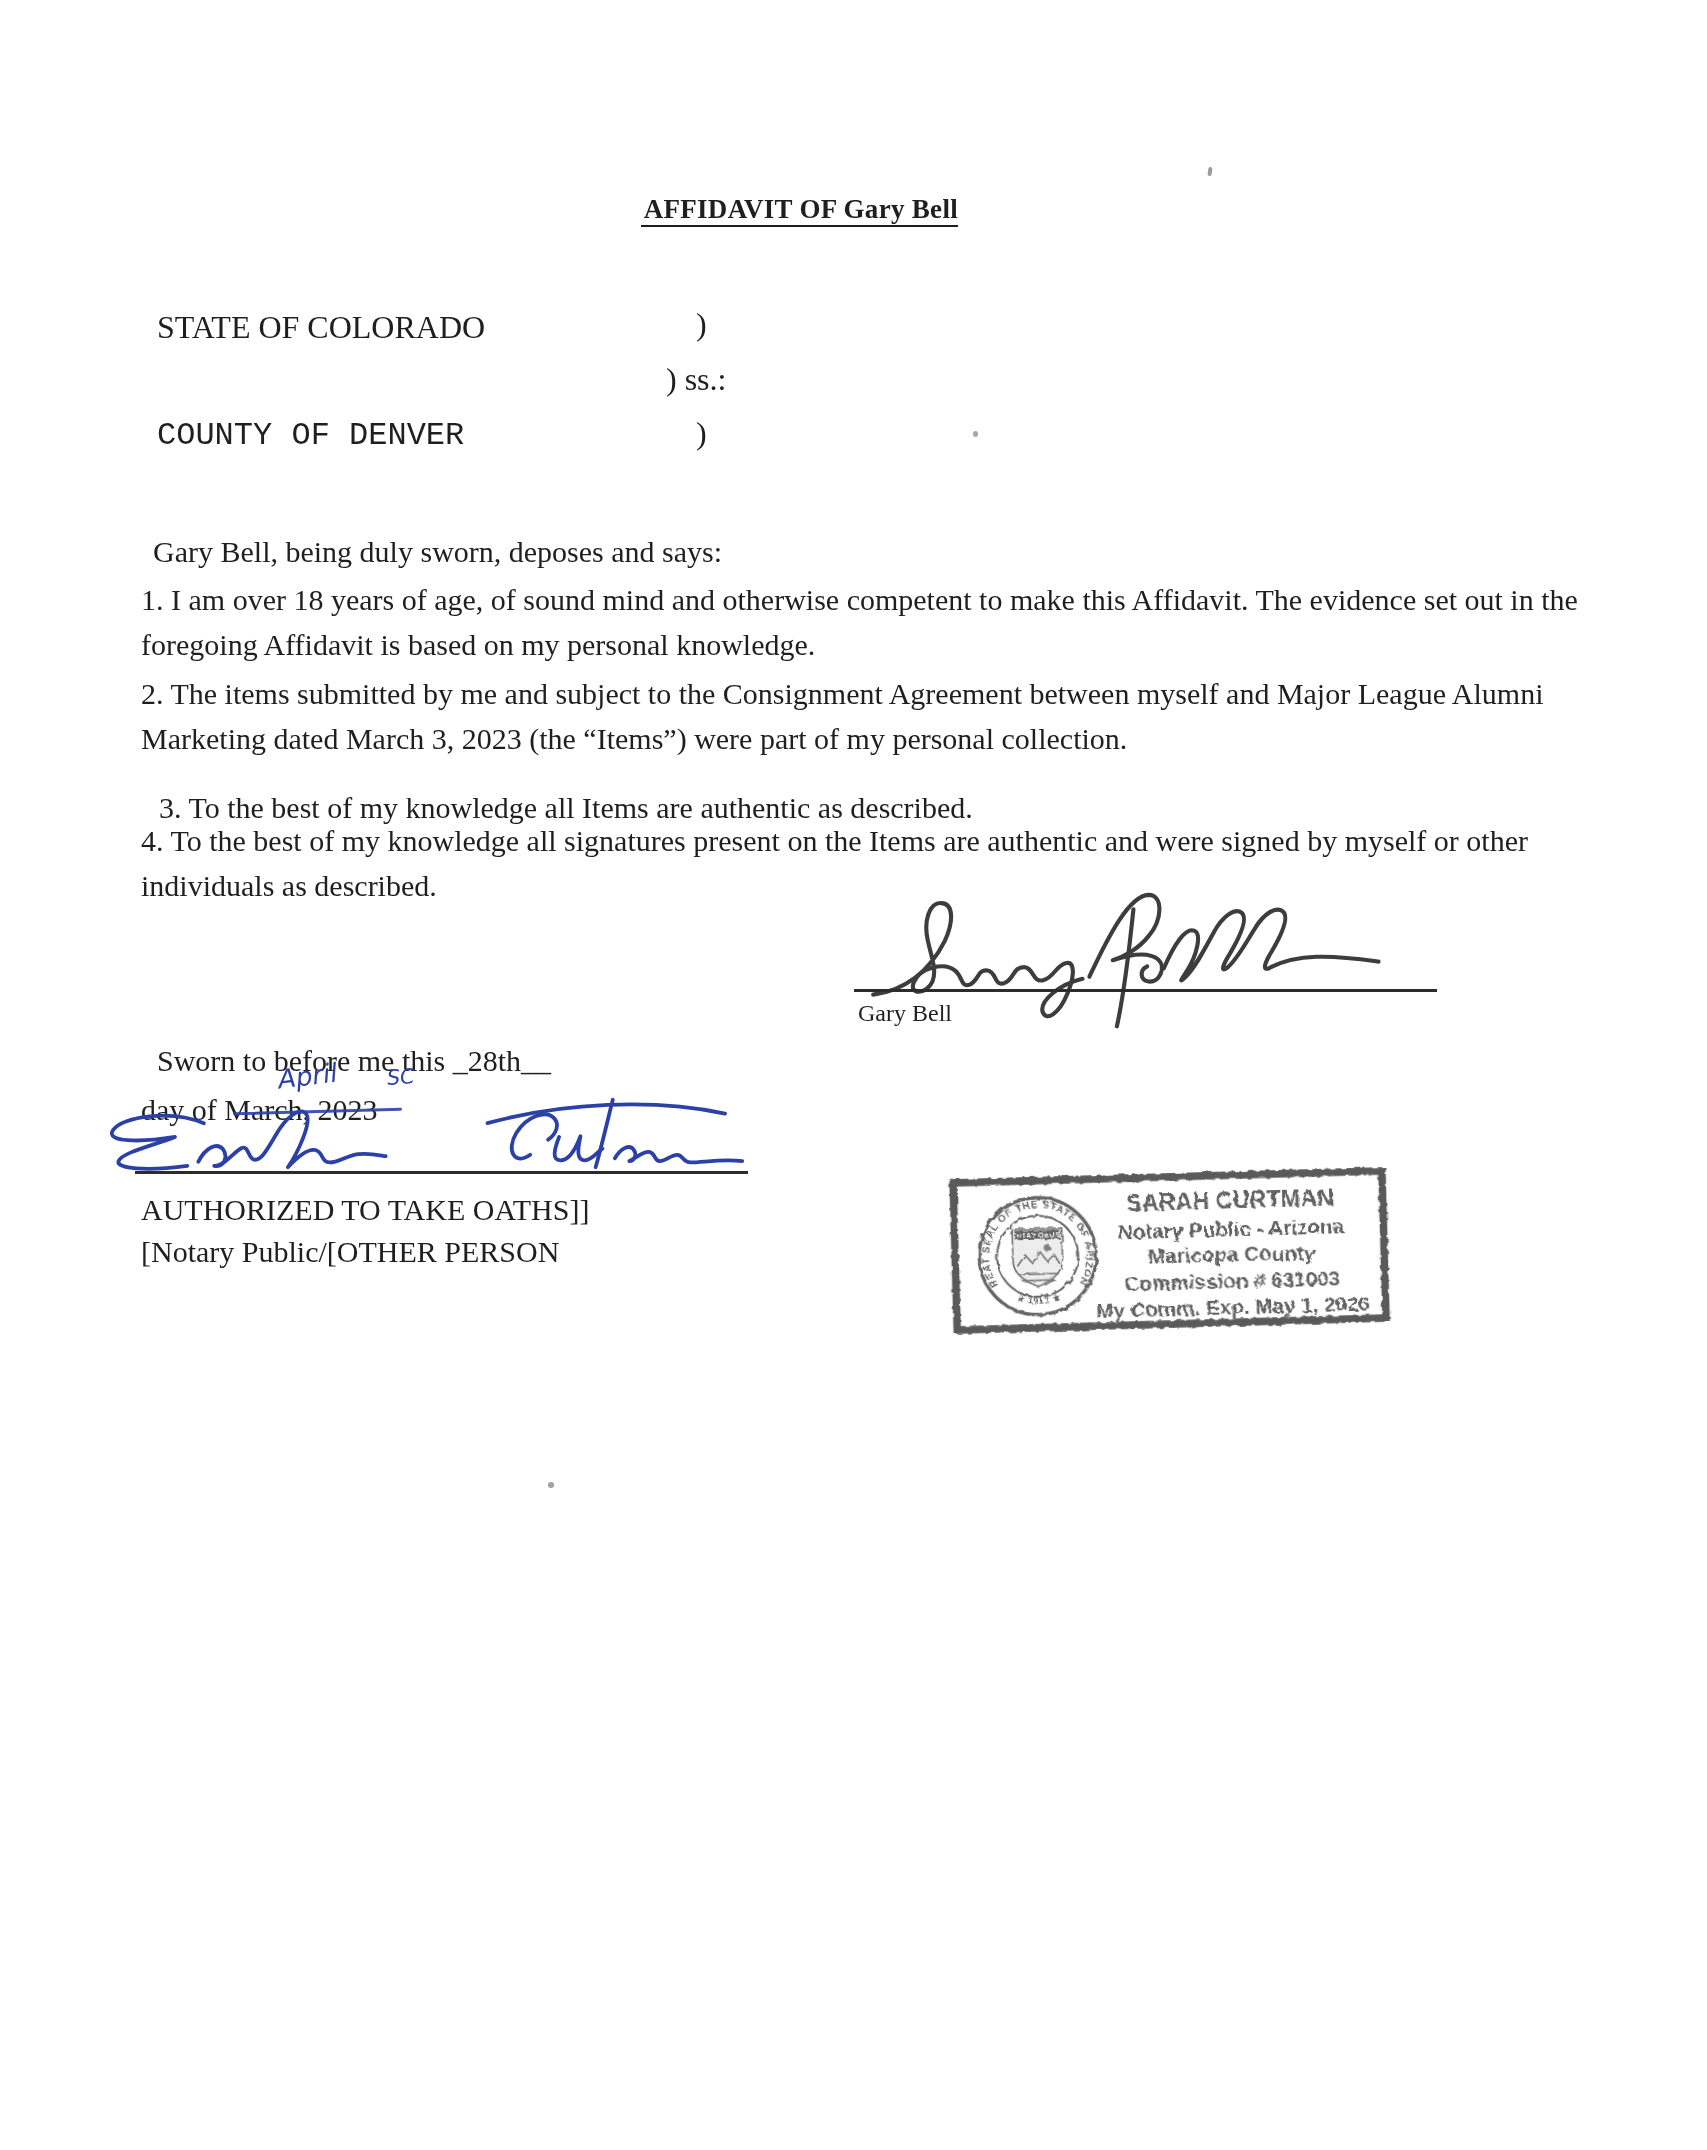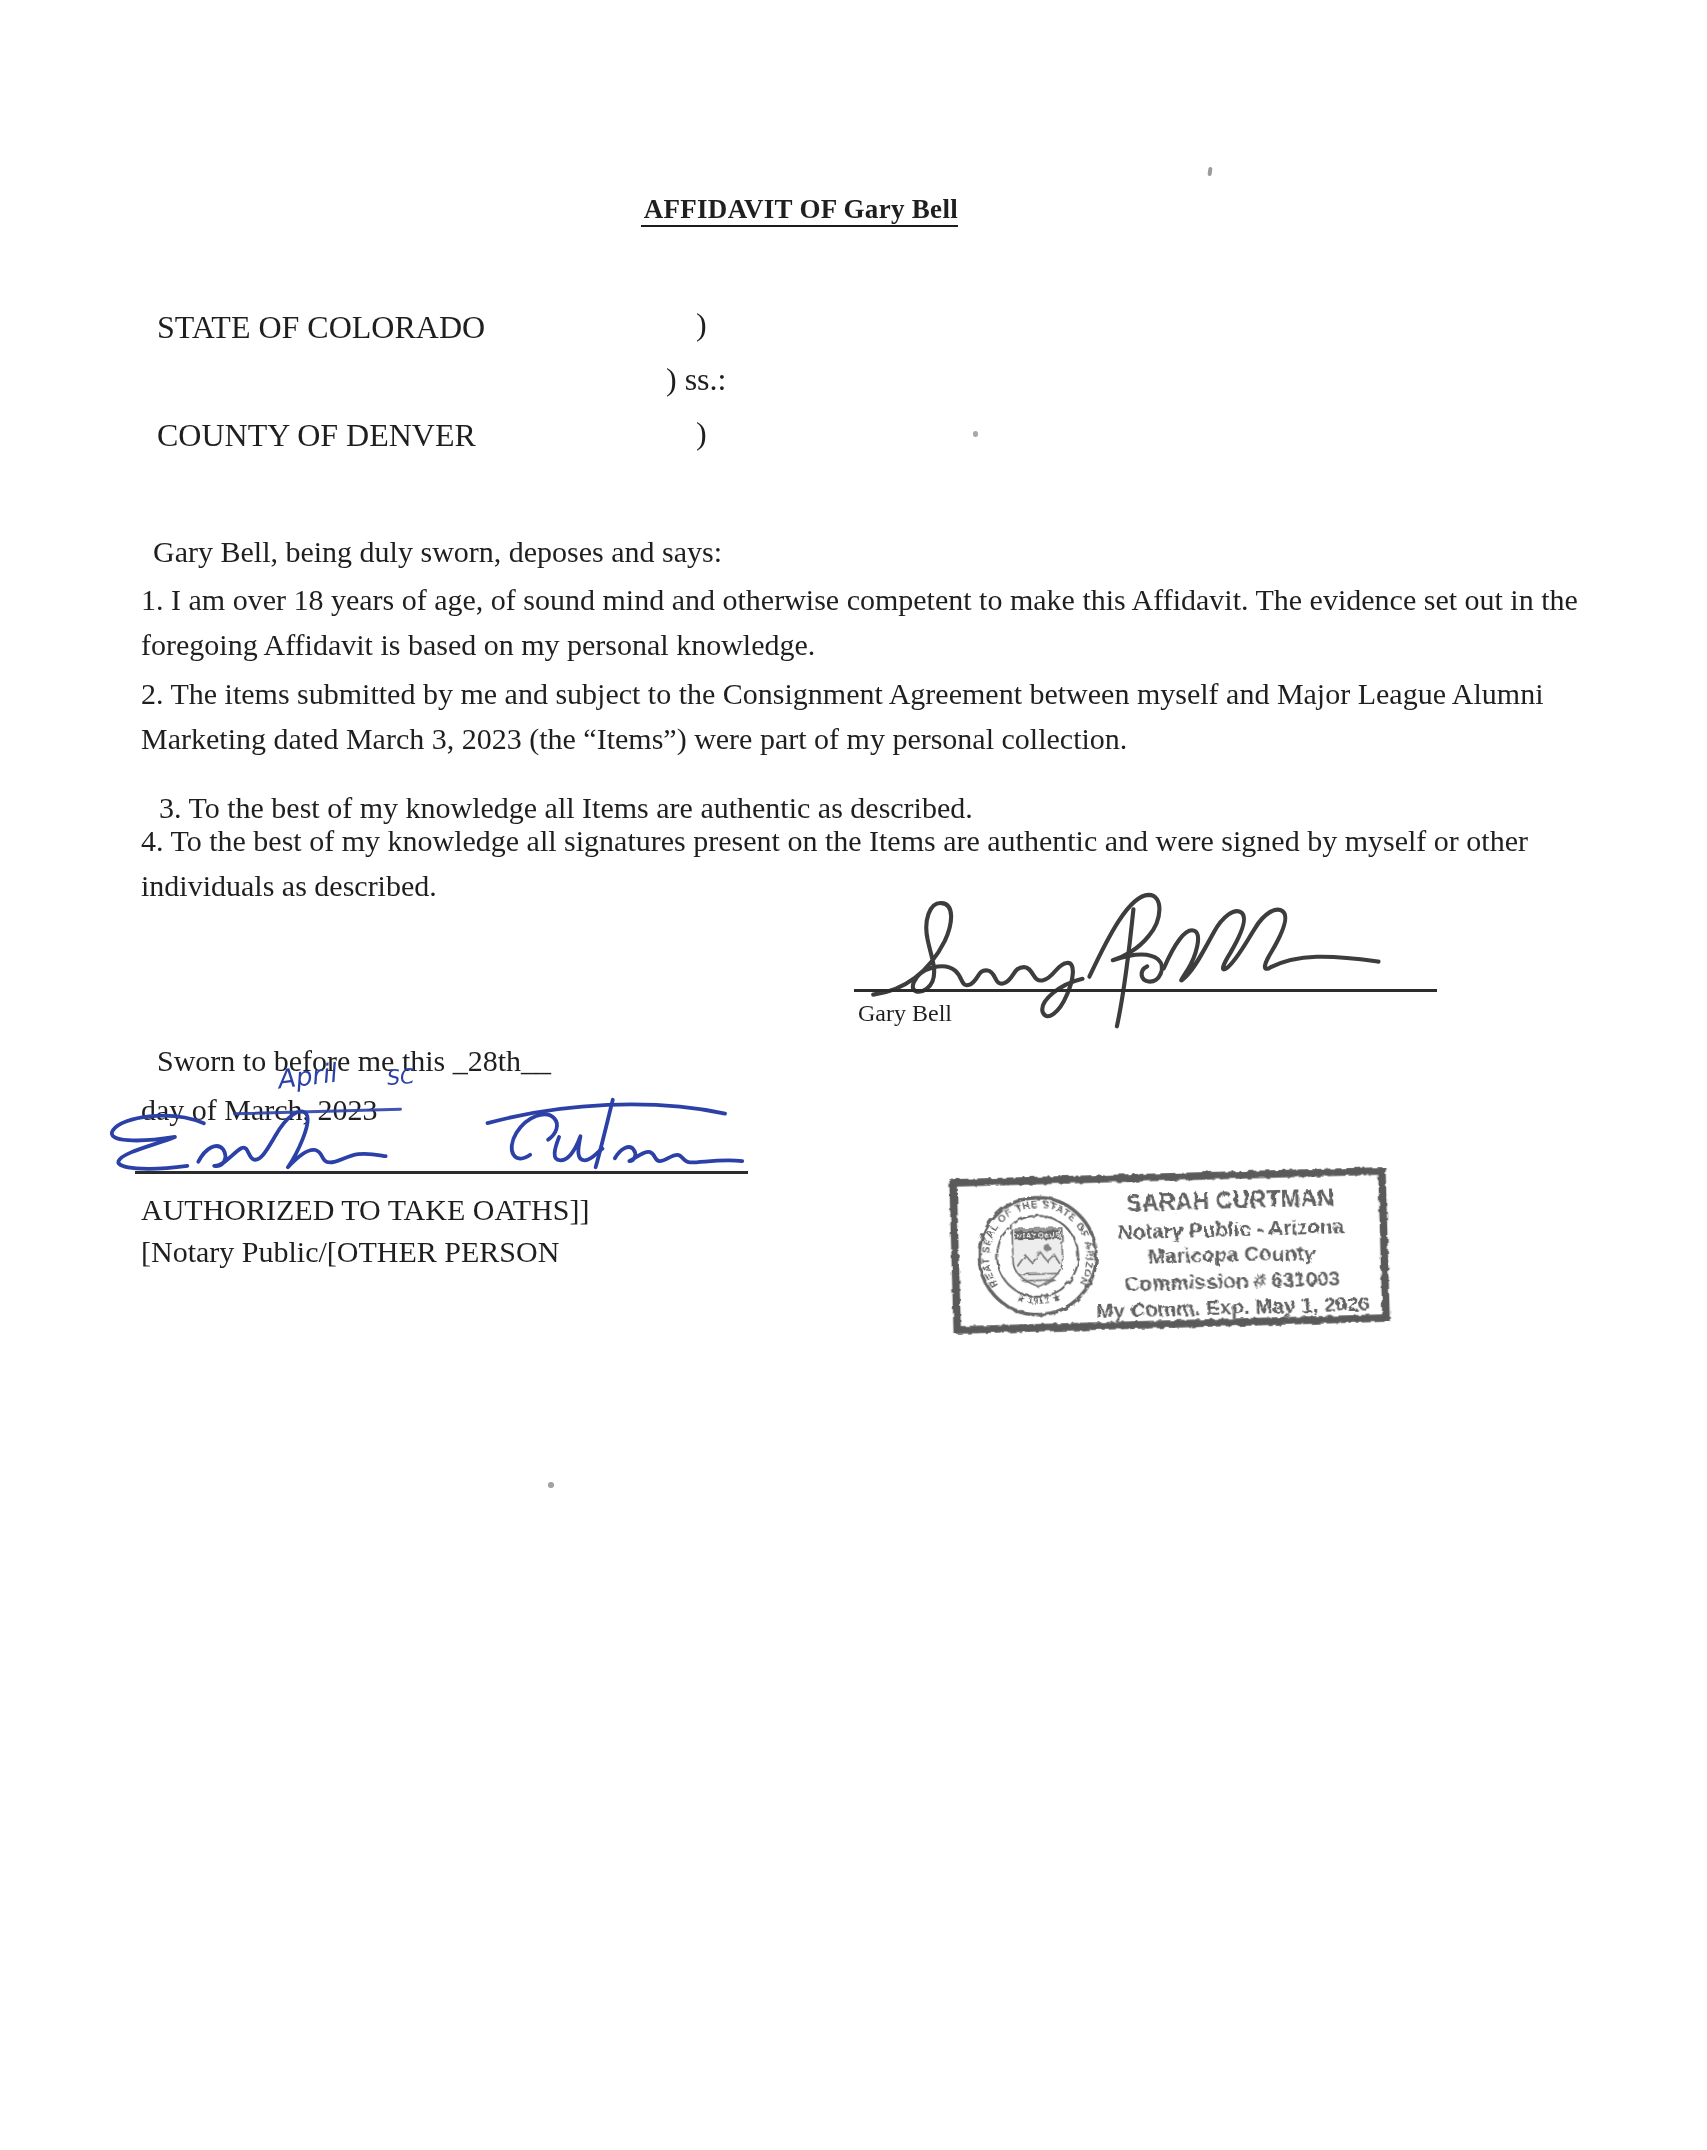--- a/index.html
+++ b/index.html
@@ -60,21 +60,21 @@
 
   <div class="doc-title">AFFIDAVIT OF Gary Bell</div>
 
   <div class="artifact" style="left:1208px;top:167px;width:4.1px;height:9px;border-radius:2.1px;transform:rotate(8deg);opacity:.75;"></div>
   <div class="artifact" style="left:973px;top:431px;width:4.8px;height:5.5px;opacity:.65;"></div>
   <div class="artifact" style="left:548px;top:1482px;width:5.5px;height:5.5px;opacity:.7;"></div>
 
   <div class="abs venue-text" style="left:157px;top:309px;">STATE OF COLORADO</div>
   <div class="abs venue-text" style="left:696px;top:306px;">)</div>
   <div class="abs venue-text" style="left:666px;top:361px;">) ss.:</div>
-  <div class="abs venue-text" style="left:157px;top:417px;">COUNTY OF DENVER</div>
+  <div class="abs venue-text" style="left:157px;top:417px;font-family:Liberation Mono, monospace;">COUNTY OF DENVER</div>
   <div class="abs venue-text" style="left:696px;top:415px;">)</div>
 
   <p class="para" style="top:517px;margin:12px;">Gary Bell, being duly sworn, deposes and says:</p>
   <p class="para" style="top:577px;margin:0;">1. I am over 18 years of age, of sound mind and otherwise competent to make this Affidavit. The evidence set out in the foregoing Affidavit is based on my personal knowledge.</p>
   <p class="para" style="top:671px;margin:0;">2. The items submitted by me and subject to the Consignment Agreement between myself and Major League Alumni Marketing dated March 3, 2023 (the “Items”) were part of my personal collection.</p>
   <p class="para" style="top:767px;margin:18px;">3. To the best of my knowledge all Items are authentic as described.</p>
   <p class="para" style="top:818px;margin:0;">4. To the best of my knowledge all signatures present on the Items are authentic and were signed by myself or other individuals as described.</p>
 
   <svg class="gary-svg" width="544" height="148" viewBox="0 0 790 215">
     <g fill="none" stroke="#3d3d3d" stroke-width="6" stroke-linecap="round" stroke-linejoin="round">

